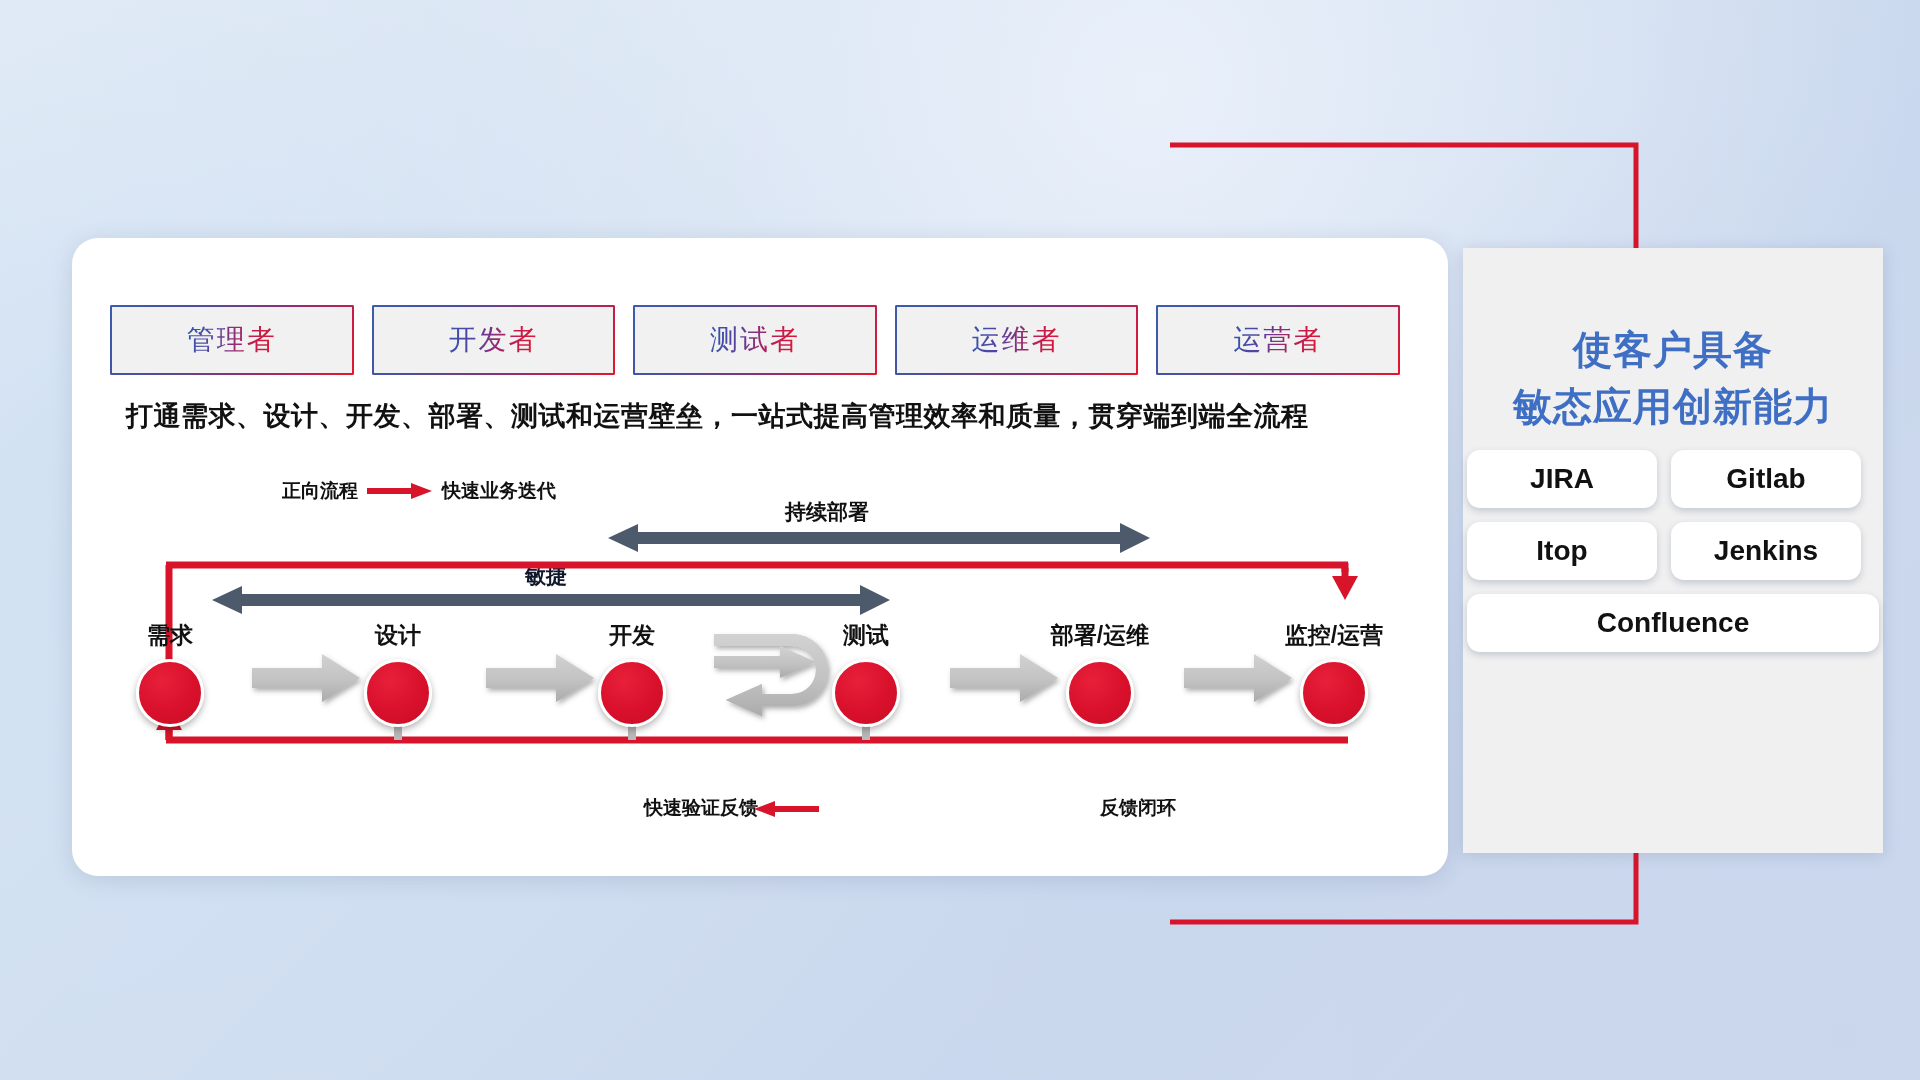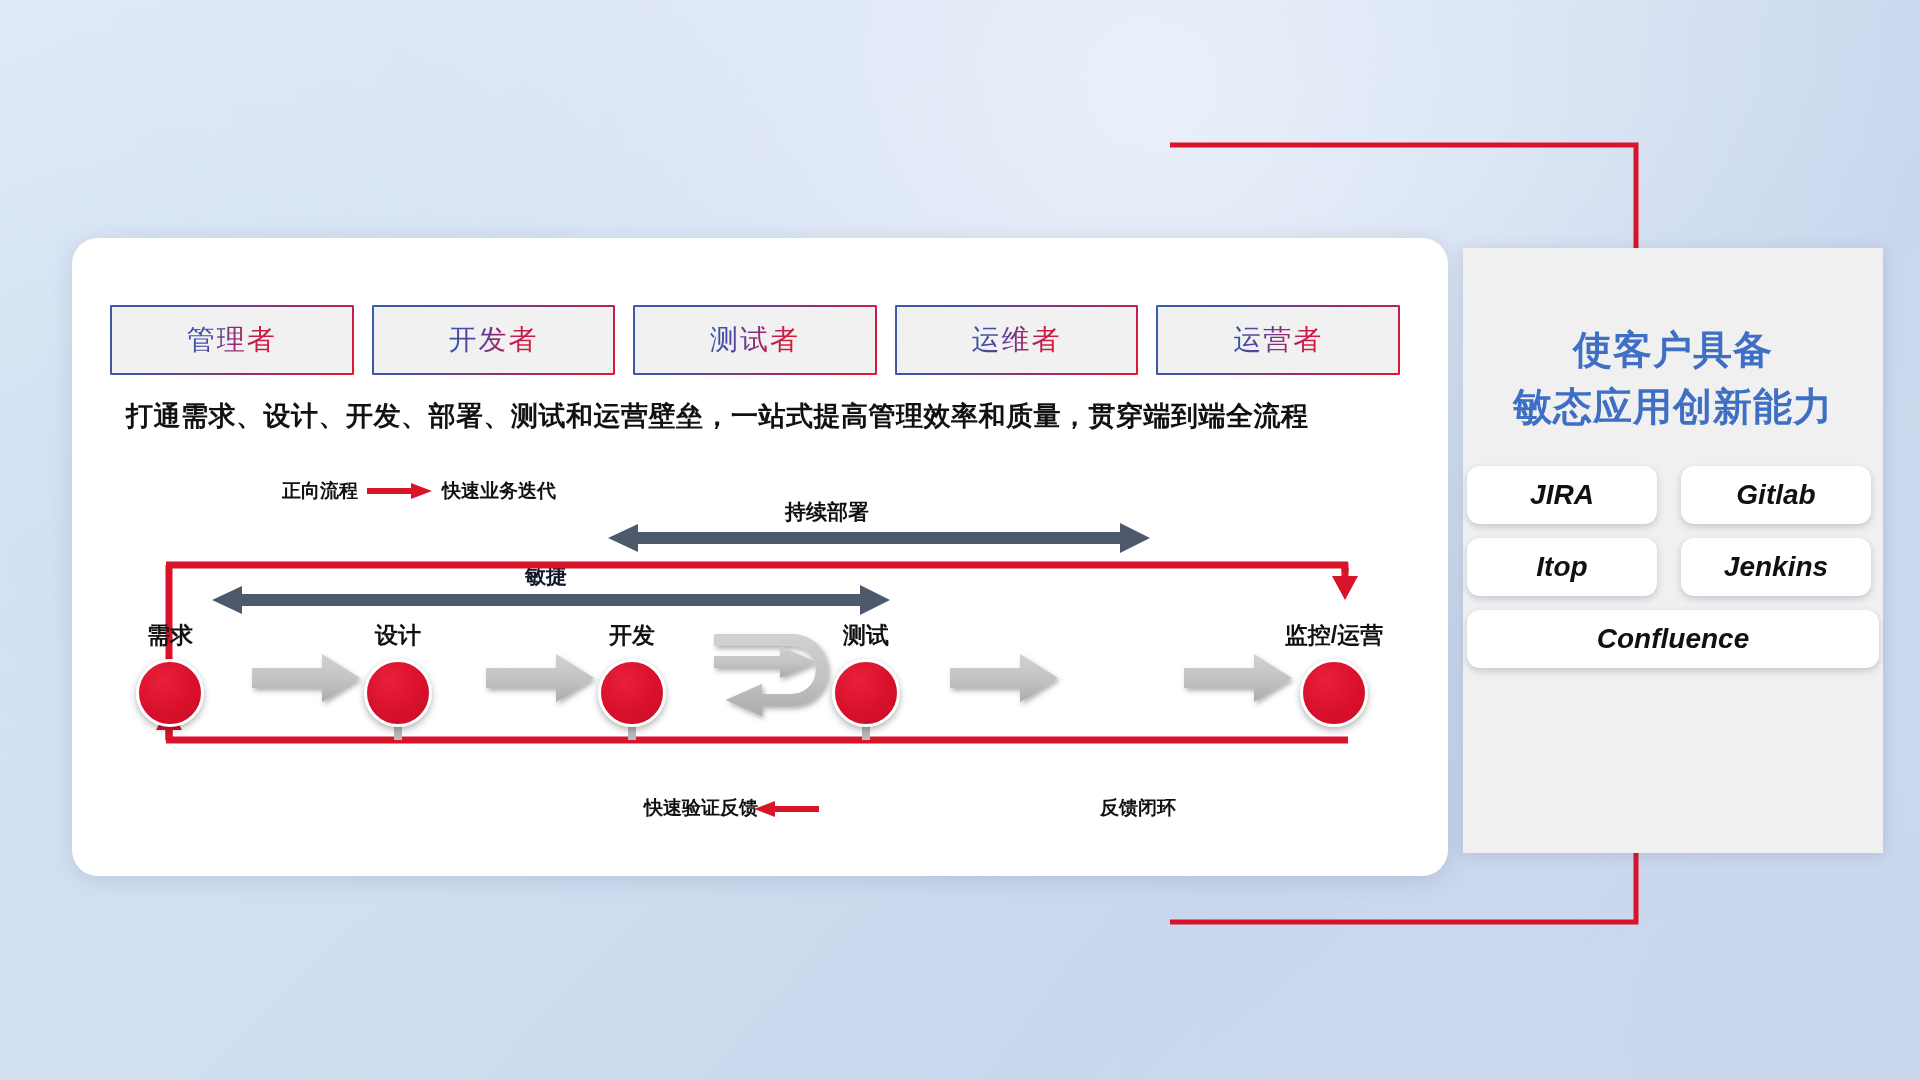--- a/index.html
+++ b/index.html
@@ -74,22 +74,22 @@
   
   .panel{
     position:absolute;left:1463px;top:248px;width:420px;height:605px;
     background:#f0f0f0;box-shadow:0 2px 14px rgba(60,80,120,.18);
   }
   .panel-title{
     position:absolute;left:1473px;top:286px;width:400px;text-align:center;
     font-size:39px;font-weight:bold;color:#3f6fc4;line-height:1.45;letter-spacing:1px;margin-top:36px;
   }
   .tools{
-    position:absolute;left:1467px;top:466px;width:412px;
-    display:flex;flex-wrap:wrap;gap:14px 24px;font-style:italic;
+    position:absolute;left:1467px;top:450px;width:412px;
+    display:flex;flex-wrap:wrap;gap:14px 14px;
   }
   .tool{
     background:#ffffff;border-radius:13px;height:58px;
     display:flex;align-items:center;justify-content:center;
     font-size:28px;font-weight:bold;color:#111;
     box-shadow:0 3px 7px rgba(40,60,100,.22);
   }
   .tool.half{width:190px;}
   .tool.full{width:436px;}
 </style>
@@ -226,20 +226,24 @@
       <div class="dot"></div>
     </div>
     <div class="node" style="left:462px;">
       <div class="nlabel">开发</div>
       <div class="dot"></div>
     </div>
     <div class="node" style="left:696px;">
       <div class="nlabel">测试</div>
       <div class="dot"></div>
     </div>
+    <div class="node" style="left:930px;">
+      <div class="nlabel">部署/运维</div>
+      <div class="dot"></div>
+    </div>
     <div class="node" style="left:1164px;">
       <div class="nlabel">监控/运营</div>
       <div class="dot"></div>
     </div>
   </div>
 
   <div class="panel"></div>
   <div class="panel-title">
     <div>使客户具备</div>
     <div>敏态应用创新能力</div>

